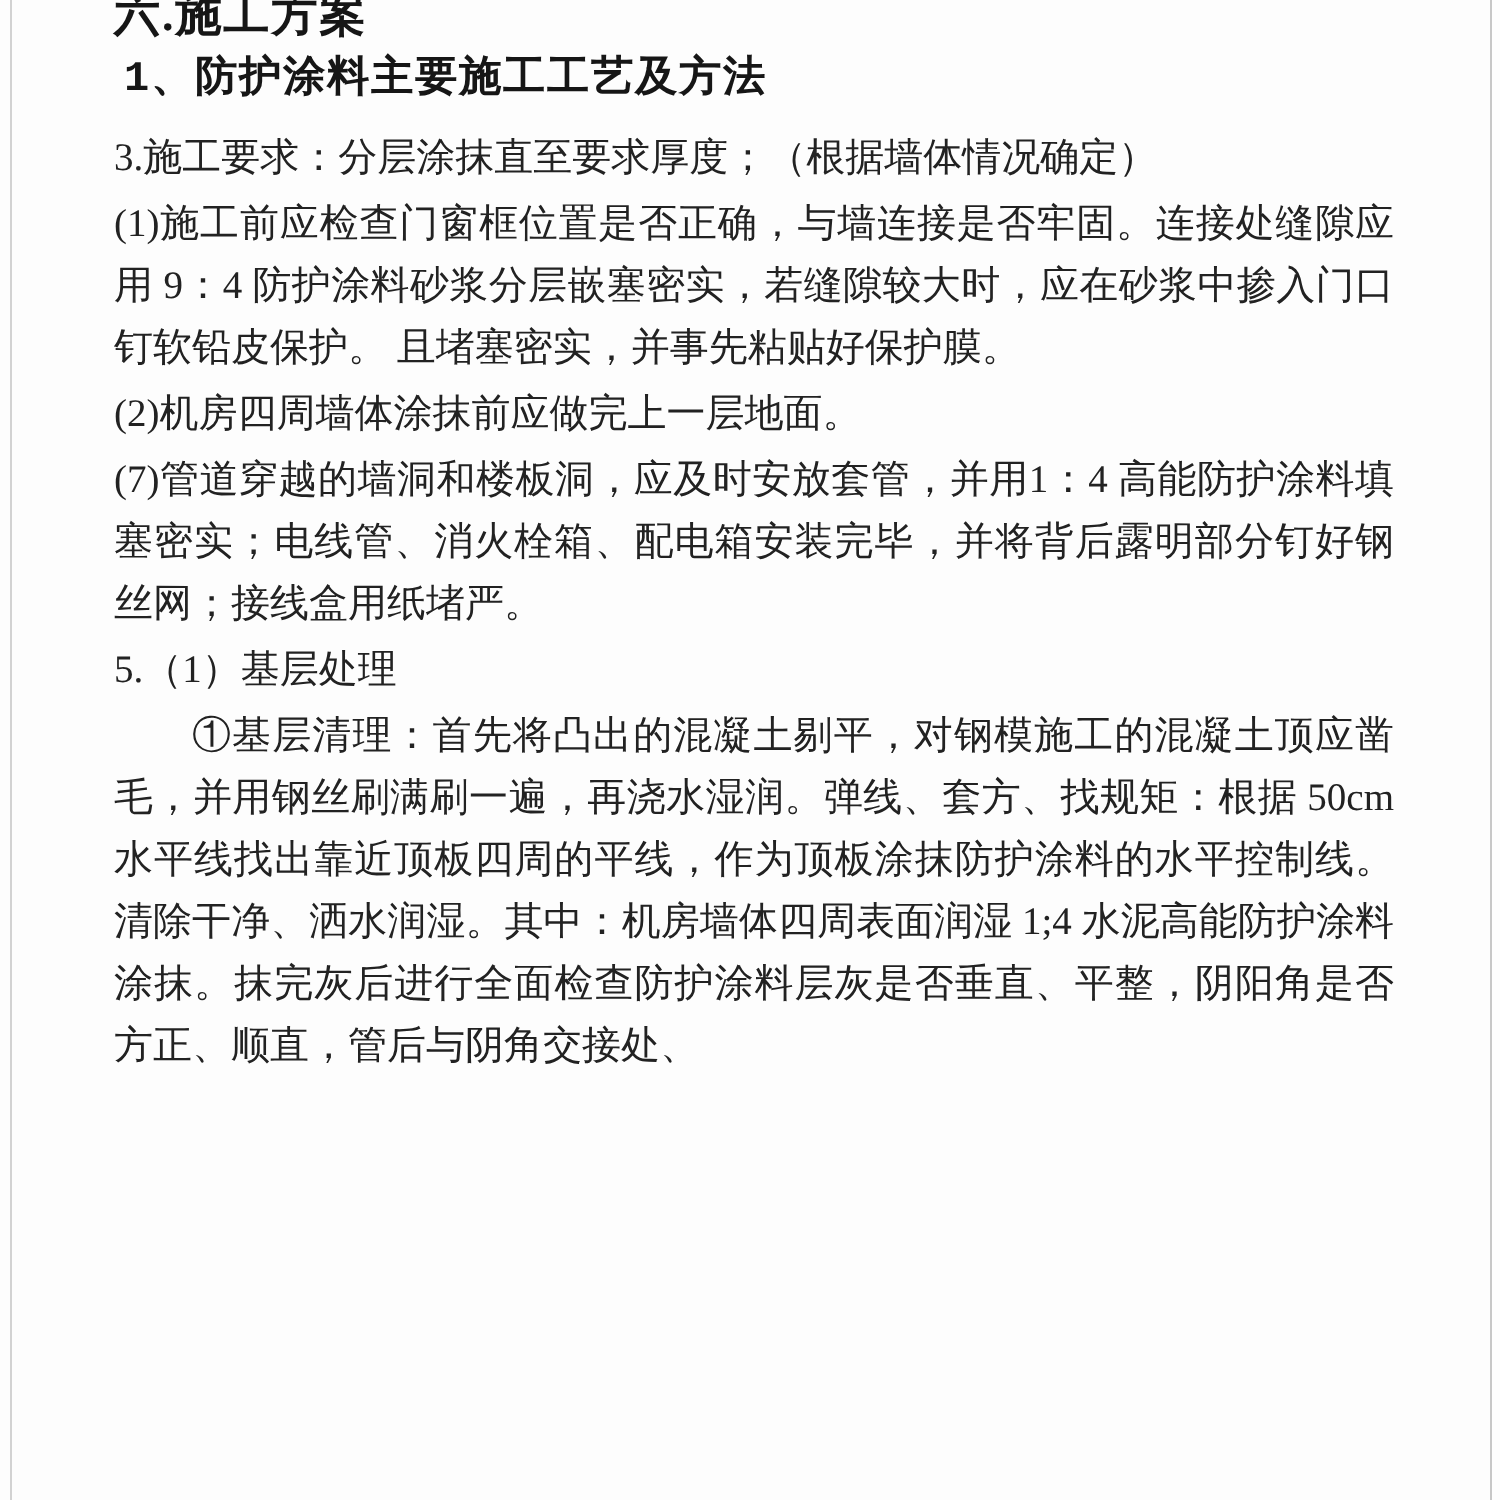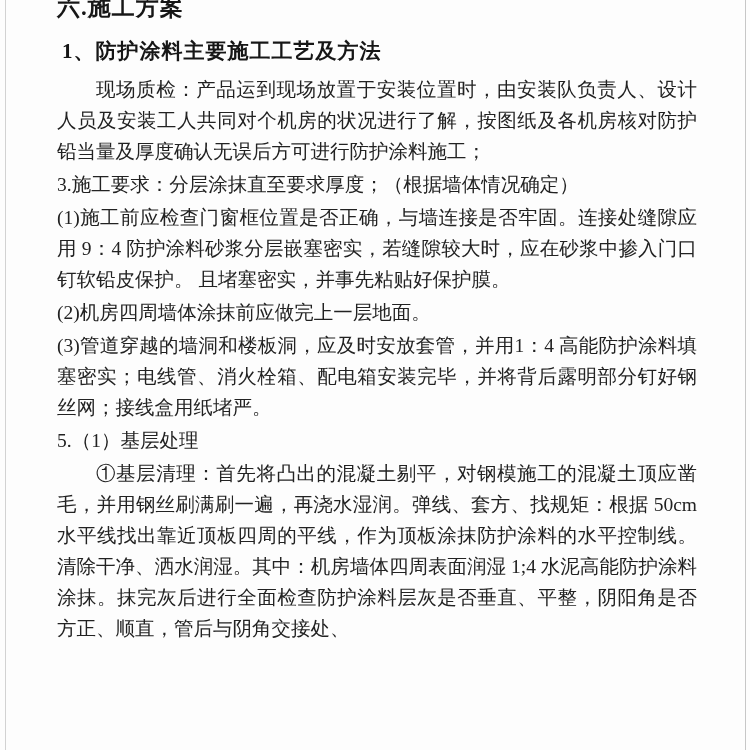--- a/index.html
+++ b/index.html
@@ -34,26 +34,27 @@
 
   .chapter-title {
     margin: -7px 0 0 0;
     font-size: 23px;
     line-height: 30px;
     font-weight: bold;
     color: #161616;
     letter-spacing: 1px;
   }
   .section-heading {
-    margin: 15px 0 0 5px;
+    margin: 5px 0 0 5px;
     font-size: 21px;
     line-height: 26px;
     font-weight: bold;
     color: #161616;
     letter-spacing: 1px;
+    font-family: Liberation Mono, monospace;
   }
 
   .body-text {
     margin-top: 10px;
   }
   .body-text p {
     margin: 0 0 2px 0;
     font-size: 19.5px;
     line-height: 31px;
     text-align: justify;
@@ -70,22 +71,21 @@
 <div class="page-edge left"></div>
 <div class="page-edge right"></div>
 
 <div class="content">
 
   <h1 class="chapter-title">六.施工方案</h1>
 
   <h2 class="section-heading">1、防护涂料主要施工工艺及方法</h2>
 
   <div class="body-text">
-    <p class="indent">现场质检：产品运到现场放置于安装位置时，由安装队负责人、设计人员及安装工人共同对个机房的状况进行了解，按图纸及各机房核对防护铅当量及厚度确认无误后方可进行防护涂料施工；</p>
     <p>3.施工要求：分层涂抹直至要求厚度；（根据墙体情况确定）</p>
     <p>(1)施工前应检查门窗框位置是否正确，与墙连接是否牢固。连接处缝隙应用 9：4 防护涂料砂浆分层嵌塞密实，若缝隙较大时，应在砂浆中掺入门口钉软铅皮保护。 且堵塞密实，并事先粘贴好保护膜。</p>
     <p>(2)机房四周墙体涂抹前应做完上一层地面。</p>
-    <p>(3)管道穿越的墙洞和楼板洞，应及时安放套管，并用1：4 高能防护涂料填塞密实；电线管、消火栓箱、配电箱安装完毕，并将背后露明部分钉好钢丝网；接线盒用纸堵严。</p>
+    <p>(7)管道穿越的墙洞和楼板洞，应及时安放套管，并用1：4 高能防护涂料填塞密实；电线管、消火栓箱、配电箱安装完毕，并将背后露明部分钉好钢丝网；接线盒用纸堵严。</p>
     <p>5.（1）基层处理</p>
     <p class="indent">①基层清理：首先将凸出的混凝土剔平，对钢模施工的混凝土顶应凿毛，并用钢丝刷满刷一遍，再浇水湿润。弹线、套方、找规矩：根据 50cm 水平线找出靠近顶板四周的平线，作为顶板涂抹防护涂料的水平控制线。清除干净、洒水润湿。其中：机房墙体四周表面润湿 1;4 水泥高能防护涂料涂抹。抹完灰后进行全面检查防护涂料层灰是否垂直、平整，阴阳角是否方正、顺直，管后与阴角交接处、</p>
   </div>
 
 </div>
 
 </body></html>

